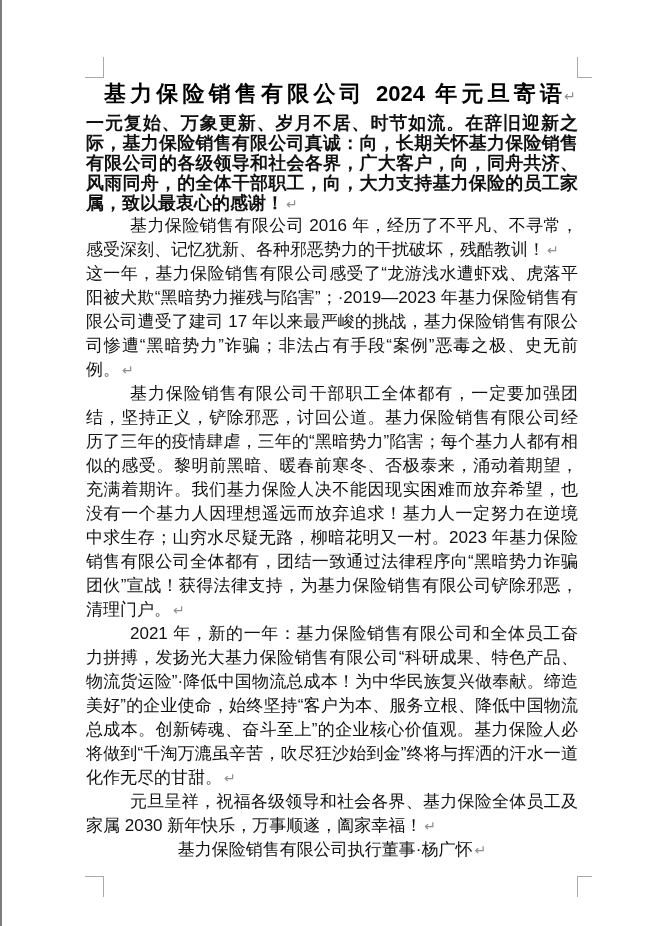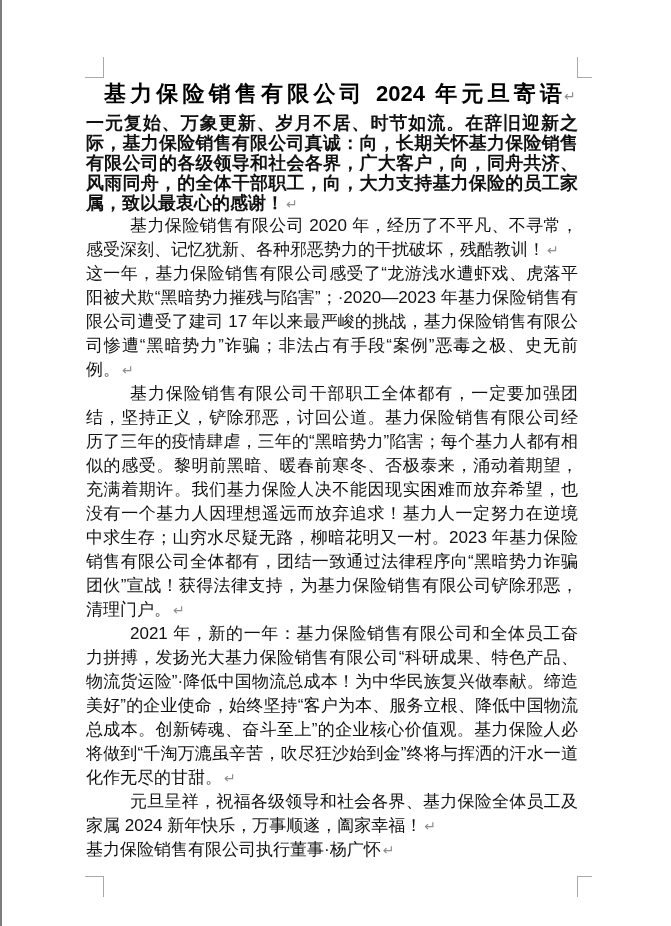--- a/index.html
+++ b/index.html
@@ -34,21 +34,21 @@
     margin:0 0 2px 18px;width:474px;
     font-size:22px;font-weight:bold;line-height:30px;
     color:#000000;
     text-align:justify;text-align-last:justify;
     white-space:nowrap;letter-spacing:0;
   }
   .doc-title .t{display:inline-block;width:458px;text-align:justify;text-align-last:justify;white-space:normal;}
   p{margin:0;text-align:justify;line-height:24px;font-size:17px;color:#111111;}
   p.lead{font-weight:bold;font-size:18px;line-height:20px;}
   p.indent{text-indent:44px;}
-  p.center{text-align:left;text-indent:0;}
+  p.center{text-align:center;text-indent:0;}
   .pmark{
     color:#8e8e8e;font-size:14px;font-weight:normal;
     padding-left:2px;letter-spacing:0;
   }
 </style>
 </head>
 <body>
 
 <div class="page">
 
@@ -58,27 +58,27 @@
   <div class="crop tr"></div>
   <div class="crop bl"></div>
   <div class="crop br"></div>
 
   <div class="text-area">
 
     <div class="doc-title"><span class="t">基力保险销售有限公司 2024 年元旦寄语</span><span class="pmark">↵</span></div>
 
     <p class="lead"><span>一元复始、万象更新、岁月不居、时节如流。在辞旧迎新之际，基力保险销售有限公司真诚：向，长期关怀基力保险销售有限公司的各级领导和社会各界，广大客户，向，同舟共济、风雨同舟，的全体干部职工，向，大力支持基力保险的员工家属，致以最衷心的感谢！</span><span class="pmark">↵</span></p>
 
-    <p class="indent"><span>基力保险销售有限公司 2020 年，经历了不平凡、不寻常，感受深刻、记忆犹新、各种邪恶势力的干扰破坏，残酷教训！</span><span class="pmark">↵</span></p>
+    <p class="indent"><span>基力保险销售有限公司 2016 年，经历了不平凡、不寻常，感受深刻、记忆犹新、各种邪恶势力的干扰破坏，残酷教训！</span><span class="pmark">↵</span></p>
 
-    <p class="noindent"><span>这一年，基力保险销售有限公司感受了“龙游浅水遭虾戏、虎落平阳被犬欺“黑暗势力摧残与陷害”；·2020—2023 年基力保险销售有限公司遭受了建司 17 年以来最严峻的挑战，基力保险销售有限公司惨遭“黑暗势力”诈骗；非法占有手段“案例”恶毒之极、史无前例。</span><span class="pmark">↵</span></p>
+    <p class="noindent"><span>这一年，基力保险销售有限公司感受了“龙游浅水遭虾戏、虎落平阳被犬欺“黑暗势力摧残与陷害”；·2019—2023 年基力保险销售有限公司遭受了建司 17 年以来最严峻的挑战，基力保险销售有限公司惨遭“黑暗势力”诈骗；非法占有手段“案例”恶毒之极、史无前例。</span><span class="pmark">↵</span></p>
 
     <p class="indent"><span>基力保险销售有限公司干部职工全体都有，一定要加强团结，坚持正义，铲除邪恶，讨回公道。基力保险销售有限公司经历了三年的疫情肆虐，三年的“黑暗势力”陷害；每个基力人都有相似的感受。黎明前黑暗、暖春前寒冬、否极泰来，涌动着期望，充满着期许。我们基力保险人决不能因现实困难而放弃希望，也没有一个基力人因理想遥远而放弃追求！基力人一定努力在逆境中求生存；山穷水尽疑无路，柳暗花明又一村。2023 年基力保险销售有限公司全体都有，团结一致通过法律程序向“黑暗势力诈骗团伙”宣战！获得法律支持，为基力保险销售有限公司铲除邪恶，清理门户。</span><span class="pmark">↵</span></p>
 
     <p class="indent"><span>2021 年，新的一年：基力保险销售有限公司和全体员工奋力拼搏，发扬光大基力保险销售有限公司“科研成果、特色产品、物流货运险”·降低中国物流总成本！为中华民族复兴做奉献。缔造美好”的企业使命，始终坚持“客户为本、服务立根、降低中国物流总成本。创新铸魂、奋斗至上”的企业核心价值观。基力保险人必将做到“千淘万漉虽辛苦，吹尽狂沙始到金”终将与挥洒的汗水一道化作无尽的甘甜。</span><span class="pmark">↵</span></p>
 
-    <p class="indent"><span>元旦呈祥，祝福各级领导和社会各界、基力保险全体员工及家属 2024 新年快乐，万事顺遂，阖家幸福！</span><span class="pmark">↵</span></p>
+    <p class="indent"><span>元旦呈祥，祝福各级领导和社会各界、基力保险全体员工及家属 2030 新年快乐，万事顺遂，阖家幸福！</span><span class="pmark">↵</span></p>
 
     <p class="center"><span>基力保险销售有限公司执行董事·杨广怀</span><span class="pmark">↵</span></p>
 
 
   </div>
 </div>
 
 </body></html>

